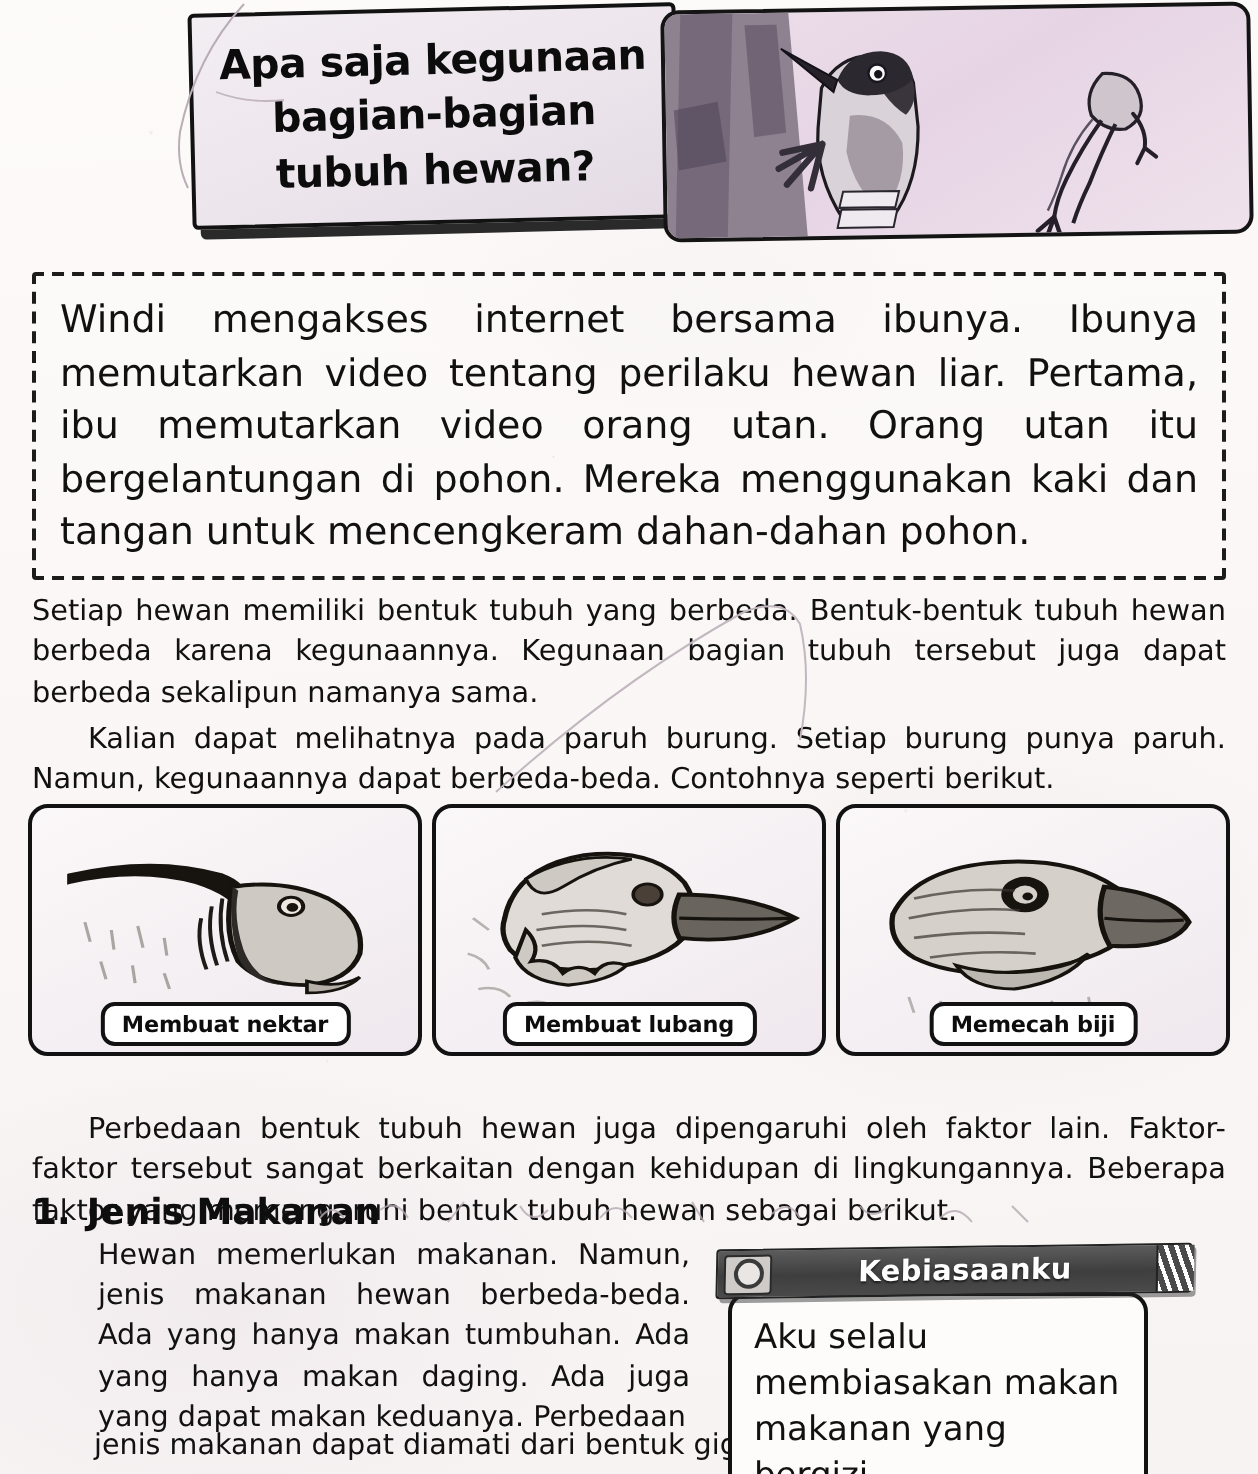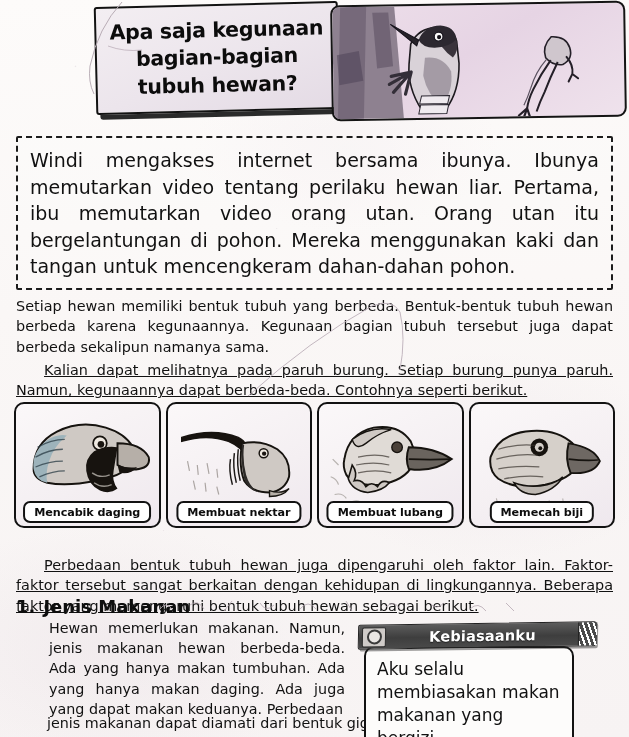--- a/index.html
+++ b/index.html
@@ -107,21 +107,21 @@
   #block-a { top: 296px; }
   #block-b { top: 360px; }
   #block-c { top: 523px; margin-top: 32px; }
   .body-p {
     font-size: 14.4px;
     line-height: 1.42;
     text-align: justify;
     margin: 0;
     color: #111;
   }
-  .indent { text-indent: 28px; text-decoration: underline; }
+  .indent { text-indent: 28px; }
 
   
   .num-heading {
     position: absolute;
     left: 16px; top: 596px;
     font-size: 18px;
     font-weight: 700;
     color: #0e0e0e;
   }
   .num-heading .num { margin-right: 8px; }
@@ -305,34 +305,20 @@
   <div class="body-block" id="block-a">
     <p class="body-p">Setiap hewan memiliki bentuk tubuh yang berbeda. Bentuk-bentuk tubuh hewan berbeda karena kegunaannya. Kegunaan bagian tubuh tersebut juga dapat berbeda sekalipun namanya sama.</p>
   </div>
 
   <div class="body-block" id="block-b">
     <p class="body-p indent">Kalian dapat melihatnya pada paruh burung. Setiap burung punya paruh. Namun, kegunaannya dapat berbeda-beda. Contohnya seperti berikut.</p>
   </div>
 
   <div class="panel-row">
 
-    <div class="bird-panel">
-      <svg viewBox="0 0 146 124" preserveAspectRatio="none">
-        <path d="M18 66 Q18 40 42 28 Q66 16 92 24 Q112 30 120 44 Q126 54 120 62 Q106 74 82 78 Q52 84 32 80 Q18 76 18 66 Z" fill="#cfc9c4" stroke="#16130f" stroke-width="2"></path>
-        <path d="M18 66 Q16 50 30 38 Q42 30 52 32 Q38 44 34 58 Q30 70 32 80 Q20 78 18 66 Z" fill="#9db3bb"></path>
-        <path d="M22 44 Q36 36 50 36 M20 54 Q34 46 48 46 M20 64 Q34 58 48 58 M24 74 Q38 68 50 68" stroke="#2a3b44" stroke-width="1.3" fill="none" opacity=".75"></path>
-        <circle cx="86" cy="40" r="7" fill="#efe9e1" stroke="#17130f" stroke-width="1.8"></circle>
-        <circle cx="87" cy="41" r="3.4" fill="#1a1511"></circle>
-        <path d="M104 40 Q128 40 136 54 Q138 64 126 66 Q114 68 104 62 Z" fill="#b6afa8" stroke="#16130f" stroke-width="2"></path>
-        <path d="M104 44 Q92 42 80 48 Q70 56 72 68 Q74 82 86 88 Q96 92 104 86 Q98 78 100 68 Q102 56 104 44 Z" fill="#17130f"></path>
-        <path d="M78 70 Q86 76 96 72 M80 80 Q88 86 98 82" stroke="#efe9e1" stroke-width="1.4" fill="none" opacity=".6"></path>
-        <path d="M104 62 Q116 66 124 64 Q118 72 106 70 Z" fill="#17130f"></path>
-      </svg>
-      <div class="bird-caption">Mencabik daging</div>
-    </div>
 
     <div class="bird-panel">
       <svg viewBox="0 0 146 124" preserveAspectRatio="none">
         <path d="M14 34 Q46 24 72 34 Q84 40 80 54 Q76 44 62 38 Q40 30 14 38 Z" fill="#17130f" stroke="#17130f" stroke-width="1.4"></path>
         <path d="M76 40 Q96 36 112 46 Q126 56 124 74 Q120 88 104 90 Q86 90 78 78 Q72 62 76 40 Z" fill="#cfc9c4" stroke="#16130f" stroke-width="2"></path>
         <circle cx="98" cy="50" r="4.6" fill="#efe9e1" stroke="#17130f" stroke-width="1.5"></circle>
         <circle cx="98.5" cy="50.5" r="2.2" fill="#1a1511"></circle>
         <path d="M76 40 Q74 58 78 76 Q82 88 94 90 Q84 86 80 72 Q76 56 78 42 Z" fill="#2d2a28"></path>
         <path d="M72 46 Q70 62 74 78 M68 50 Q66 64 70 80 M64 56 Q62 68 66 82" stroke="#1d1a18" stroke-width="1.5" fill="none"></path>
         <path d="M104 88 Q116 92 124 86 Q118 94 104 94 Z" fill="#b6afa8" stroke="#16130f" stroke-width="1.4"></path>

